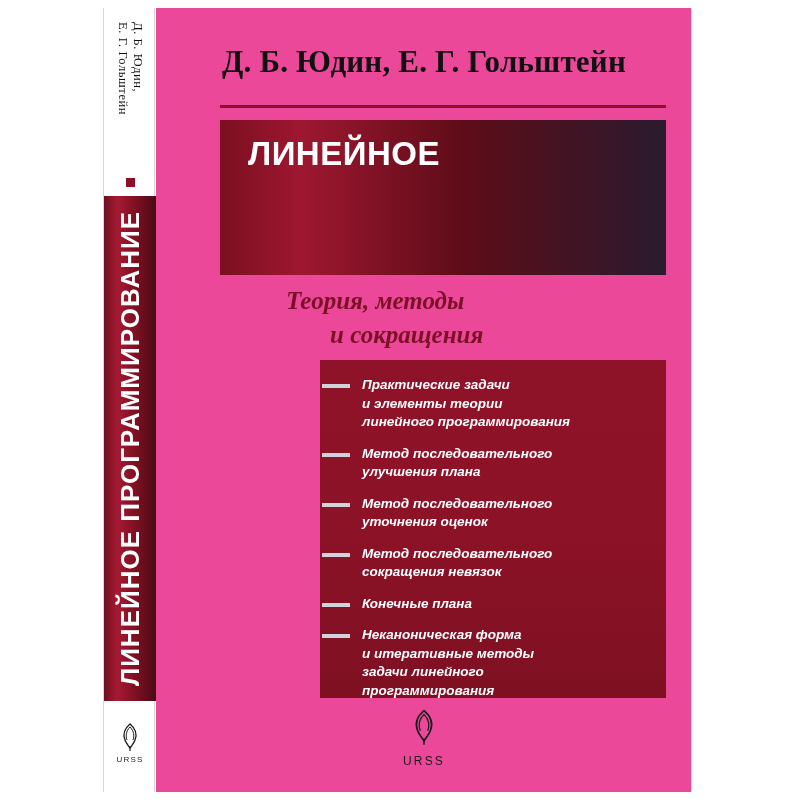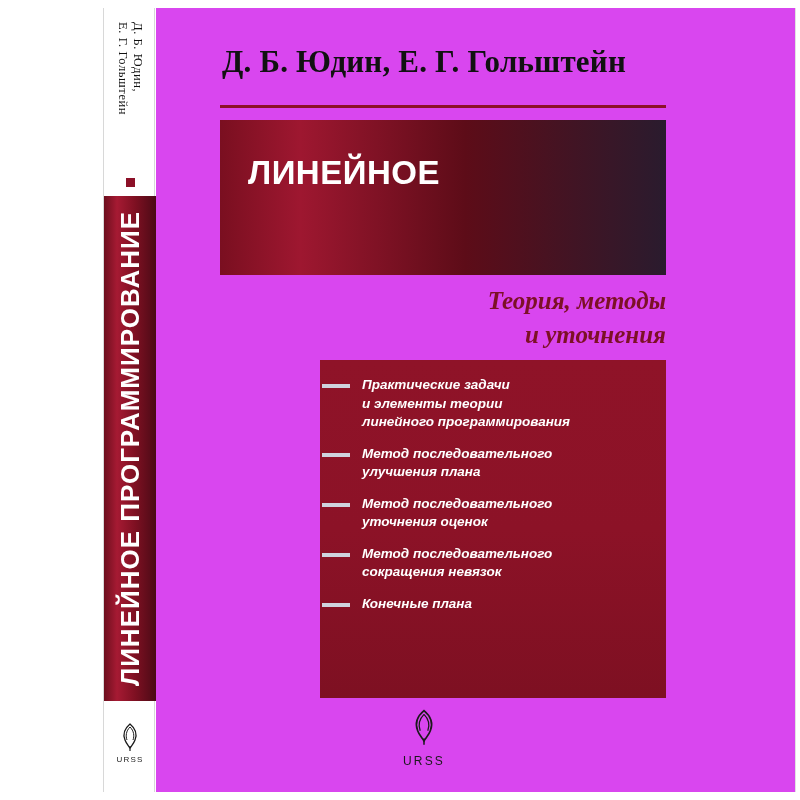--- a/index.html
+++ b/index.html
@@ -104,23 +104,23 @@
     font-size: 8px;
     letter-spacing: 1.2px;
     color: #222222;
   }
 
   
   .cover {
     position: absolute;
     left: 156px;
     top: 8px;
-    width: 640px;
+    width: 536px;
     height: 784px;
-    background: #d946ef;
+    background: #ec4899;
     border-right: 1px solid #e2e2e2;
     box-sizing: border-box;
   }
 
   .authors {
     position: absolute;
     top: 36px;
     left: 0;
     width: 536px;
     text-align: center;
@@ -141,21 +141,21 @@
   }
 
   .title-block {
     position: absolute;
     left: 64px;
     top: 112px;
     width: 446px;
     height: 155px;
     background: linear-gradient(to right, #7a0f20 0%, #9e1730 18%, #5d0c18 55%, #2a1b2e 100%);
     box-sizing: border-box;
-    padding: 29px 0 0 28px;
+    padding: 10px 0 0 28px;
   }
   .title-line {
     font-family: "Liberation Sans", sans-serif;
     font-weight: bold;
     font-size: 33px;
     color: #ffffff;
     line-height: 48px;
     letter-spacing: 0.5px;
   }
 
@@ -163,21 +163,20 @@
     position: absolute;
     left: 64px;
     top: 276px;
     width: 446px;
     font-family: "Liberation Serif", serif;
     font-weight: bold;
     font-style: italic;
     font-size: 25px;
     color: #7c1026;
     line-height: 34px;
-    text-align: right;
   }
   .subtitle .l1 { padding-left: 66px; }
   .subtitle .l2 { padding-left: 110px; }
 
   .topics-panel {
     position: absolute;
     left: 164px;
     top: 352px;
     width: 346px;
     height: 338px;
@@ -259,21 +258,21 @@
     <div class="authors">Д. Б. Юдин, Е. Г. Гольштейн</div>
 
     <div class="rule"></div>
 
     <div class="title-block">
       <div class="title-line">ЛИНЕЙНОЕ</div>
     </div>
 
     <div class="subtitle">
       <div class="l1">Теория, методы</div>
-      <div class="l2">и уточнения</div>
+      <div class="l2">и сокращения</div>
     </div>
 
     <div class="topics-panel"></div>
 
     <div class="topics">
       <div class="topic">
         <span class="dash"></span>
         <span>Практические задачи<br>и элементы теории<br>линейного программирования</span>
       </div>
       <div class="topic">
@@ -284,20 +283,24 @@
         <span class="dash"></span>
         <span>Метод последовательного<br>уточнения оценок</span>
       </div>
       <div class="topic">
         <span class="dash"></span>
         <span>Метод последовательного<br>сокращения невязок</span>
       </div>
       <div class="topic">
         <span class="dash"></span>
         <span>Конечные плана</span>
+      </div>
+      <div class="topic">
+        <span class="dash"></span>
+        <span>Неканоническая форма<br>и итеративные методы<br>задачи линейного<br>программирования</span>
       </div>
     </div>
 
     <div class="bottom-logo">
       <svg width="34" height="38" viewBox="0 0 26 30">
         <path d="M13 2 C7 7, 6 13, 8 18 C9 21, 11 23, 13 26 C15 23, 17 21, 18 18 C20 13, 19 7, 13 2 Z" fill="none" stroke="#1a1a1a" stroke-width="1.3"></path>
         <path d="M13 5 C9 9, 8.5 14, 10 18" fill="none" stroke="#1a1a1a" stroke-width="1"></path>
         <path d="M13 5 C17 9, 17.5 14, 16 18" fill="none" stroke="#1a1a1a" stroke-width="1"></path>
         <line x1="13" y1="24" x2="13" y2="29" stroke="#1a1a1a" stroke-width="1.2"></line>
       </svg>

